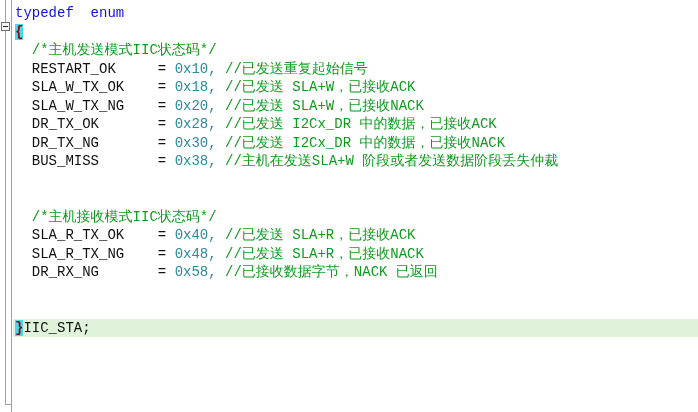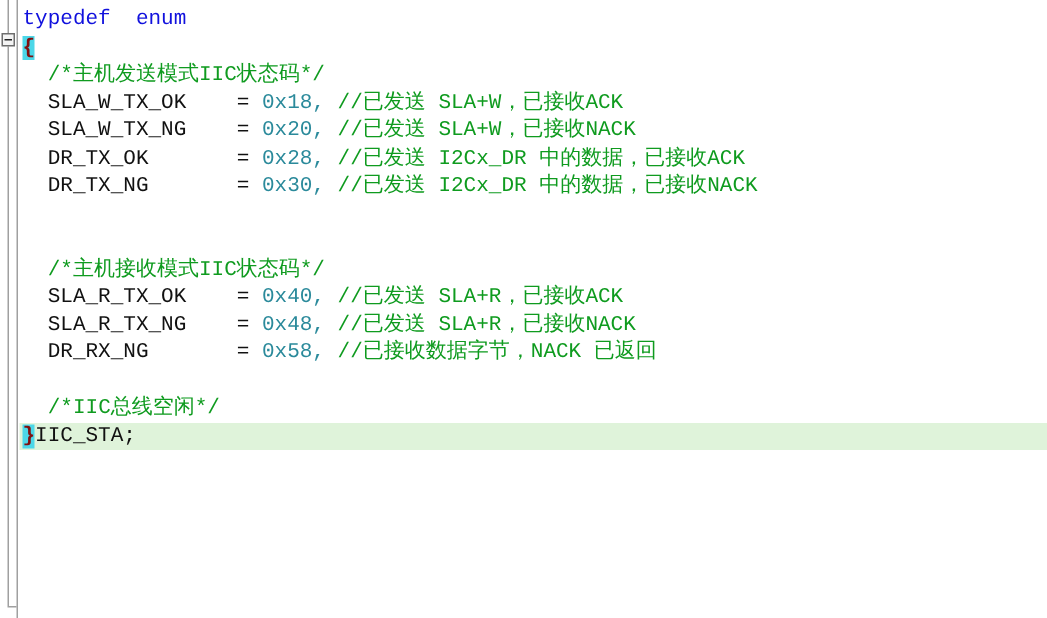--- a/index.html
+++ b/index.html
@@ -38,28 +38,30 @@
     <div class="fold-corner"></div>
     <div class="fold-box">
       <span class="minus"></span>
     </div>
     <div class="gutter-divider"></div>
   </div>
   <div class="code">
       <div class="code-line"><span class="seg-kw">typedef  enum</span></div>
       <div class="code-line"><span class="seg-brace">{</span></div>
       <div class="code-line"><span class="seg-pl">  </span><span class="seg-cm">/*主机发送模式IIC状态码*/</span></div>
+      <div class="code-line"><span class="seg-pl">  RESTART_OK     = </span><span class="seg-num">0x10,</span><span class="seg-pl"> </span><span class="seg-cm">//已发送重复起始信号</span></div>
       <div class="code-line"><span class="seg-pl">  SLA_W_TX_OK    = </span><span class="seg-num">0x18,</span><span class="seg-pl"> </span><span class="seg-cm">//已发送 SLA+W，已接收ACK</span></div>
       <div class="code-line"><span class="seg-pl">  SLA_W_TX_NG    = </span><span class="seg-num">0x20,</span><span class="seg-pl"> </span><span class="seg-cm">//已发送 SLA+W，已接收NACK</span></div>
       <div class="code-line"><span class="seg-pl">  DR_TX_OK       = </span><span class="seg-num">0x28,</span><span class="seg-pl"> </span><span class="seg-cm">//已发送 I2Cx_DR 中的数据，已接收ACK</span></div>
       <div class="code-line"><span class="seg-pl">  DR_TX_NG       = </span><span class="seg-num">0x30,</span><span class="seg-pl"> </span><span class="seg-cm">//已发送 I2Cx_DR 中的数据，已接收NACK</span></div>
+      <div class="code-line"><span class="seg-pl">  BUS_MISS       = </span><span class="seg-num">0x38,</span><span class="seg-pl"> </span><span class="seg-cm">//主机在发送SLA+W 阶段或者发送数据阶段丢失仲裁</span></div>
       <div class="code-line"></div>
       <div class="code-line"></div>
       <div class="code-line"><span class="seg-pl">  </span><span class="seg-cm">/*主机接收模式IIC状态码*/</span></div>
       <div class="code-line"><span class="seg-pl">  SLA_R_TX_OK    = </span><span class="seg-num">0x40,</span><span class="seg-pl"> </span><span class="seg-cm">//已发送 SLA+R，已接收ACK</span></div>
       <div class="code-line"><span class="seg-pl">  SLA_R_TX_NG    = </span><span class="seg-num">0x48,</span><span class="seg-pl"> </span><span class="seg-cm">//已发送 SLA+R，已接收NACK</span></div>
       <div class="code-line"><span class="seg-pl">  DR_RX_NG       = </span><span class="seg-num">0x58,</span><span class="seg-pl"> </span><span class="seg-cm">//已接收数据字节，NACK 已返回</span></div>
       <div class="code-line"></div>
-      <div class="code-line"><span class="seg-pl">  </span><span class="seg-cm">/*IIC总线空闲*/</span></div>
+      <div class="code-line"><span class="seg-pl">  </span></div>
       <div class="code-line current"><span class="seg-brace">}</span><span class="seg-pl">IIC_STA;</span></div>
       <div class="code-line"></div>
     </div>
 </div>
 
 </body></html>

